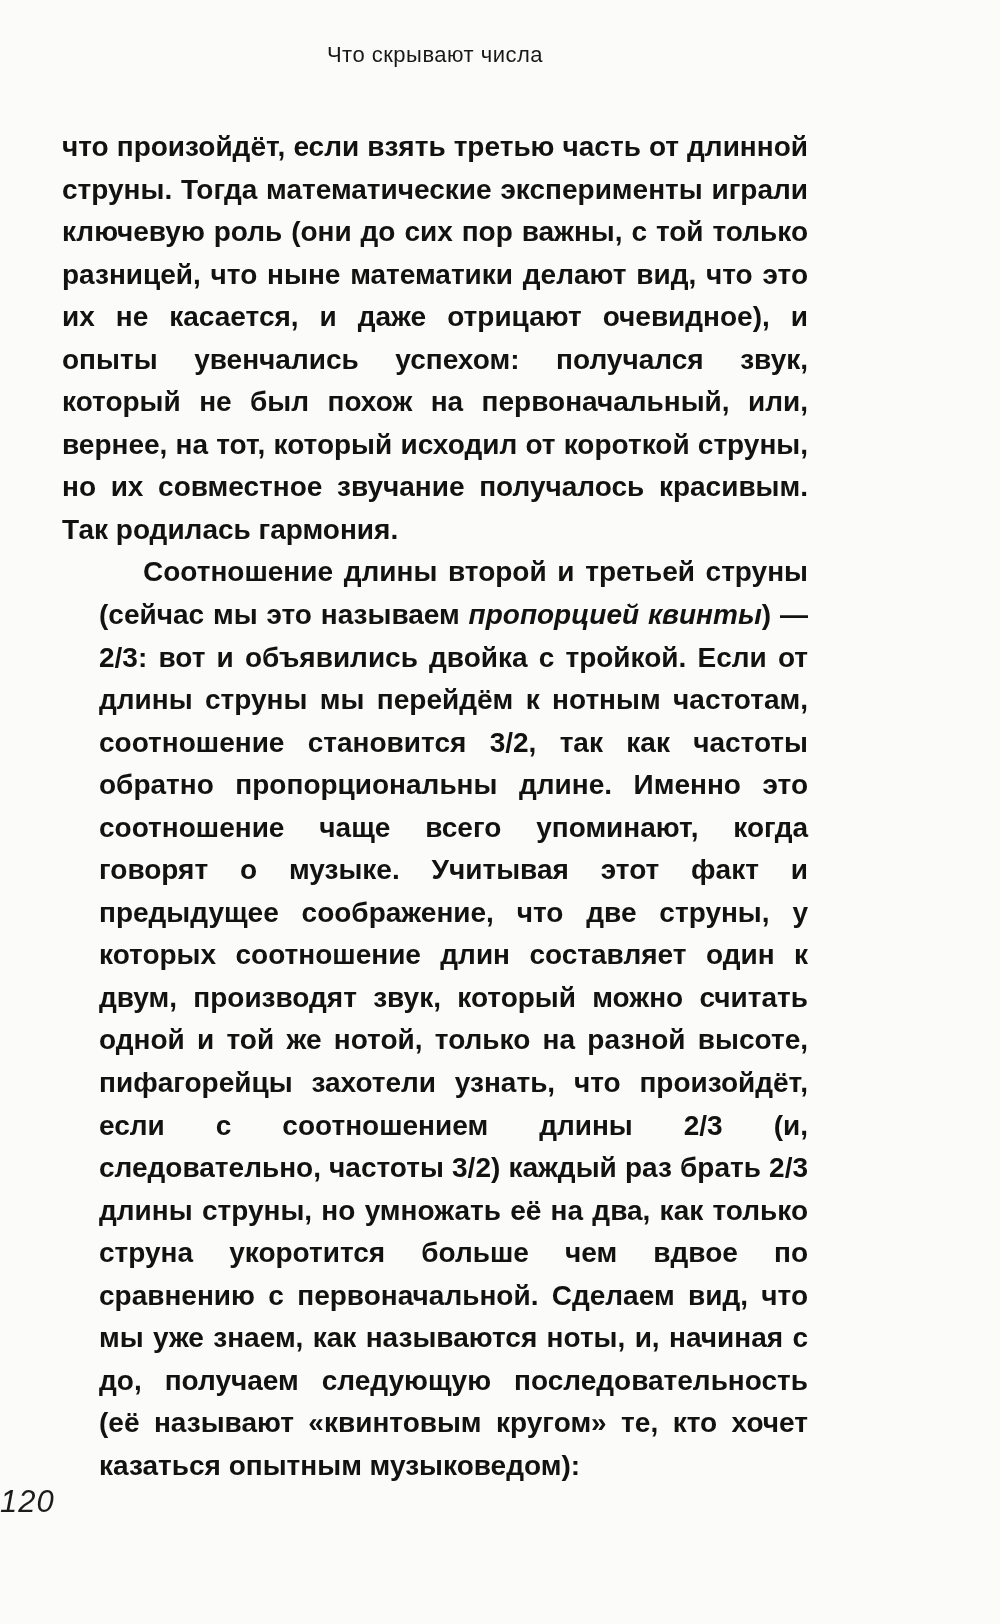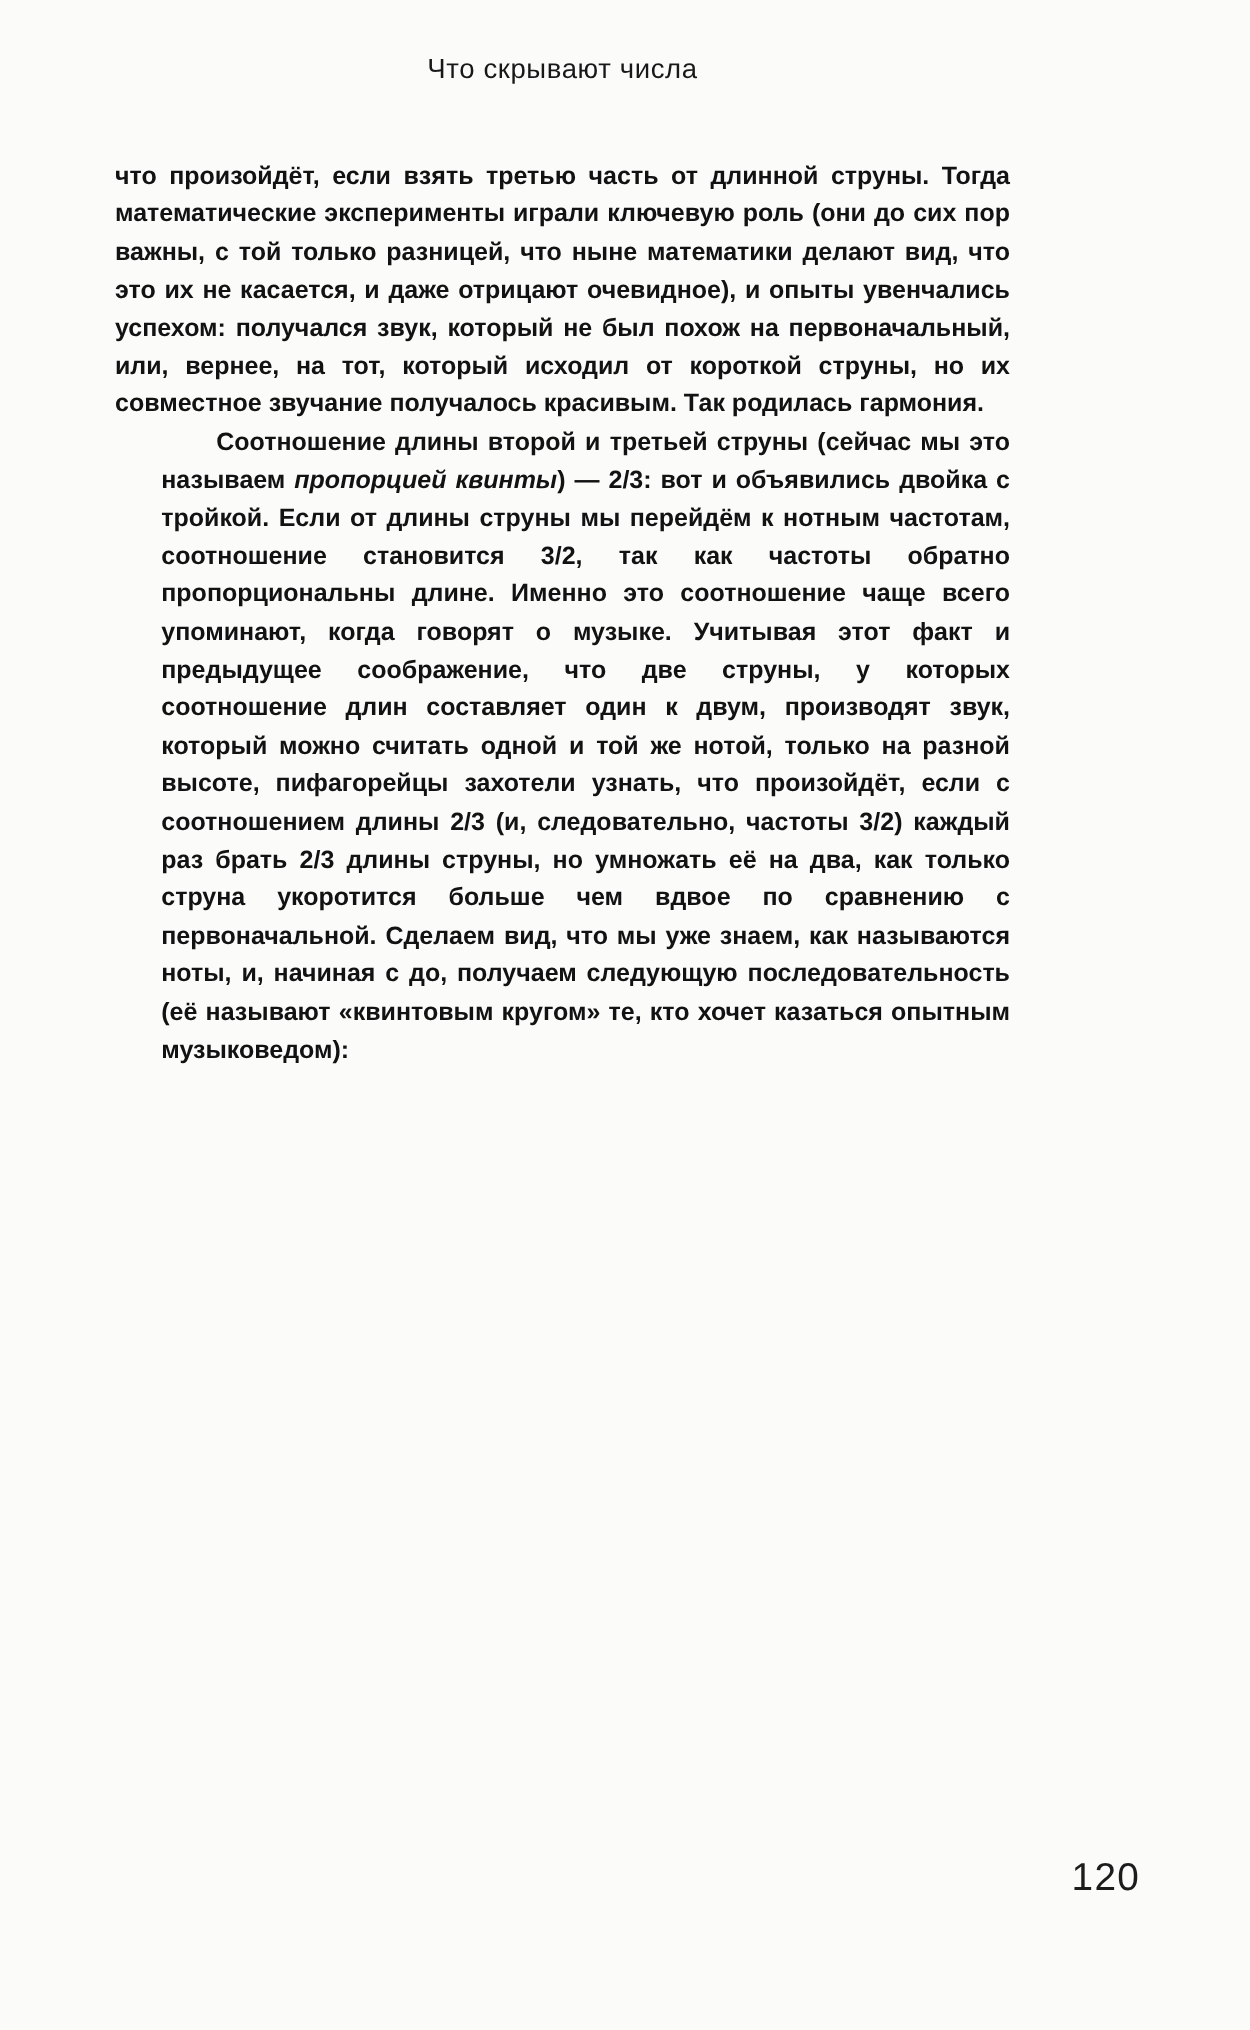--- a/index.html
+++ b/index.html
@@ -7,53 +7,54 @@
   body {
     min-height: 1624px;
     background: #fbfbf9;
     font-family: "Liberation Sans", "DejaVu Sans", sans-serif;
     color: #121212;
   }
   .page {
     position: relative;
     width: 912px;
     min-height: 1624px;
-    padding: 42px 104px 0 92px;
+    padding: 42px 104px 0 62px;
   }
   .running-header {
     text-align: center;
     font-size: 22px;
     font-weight: 400;
     letter-spacing: 0.5px;
     color: #181818;
   }
   .body-text {
     margin-top: 58px;
-    font-size: 20px;
+    font-size: 28px;
     font-weight: 700;
     line-height: 1.52;
     text-align: justify;
     color: #121212;
     hyphens: auto;
     -webkit-hyphens: auto;
   }
   .para { text-align: justify; }
   .para.indent { text-indent: 44px; margin-left: 37px; }
   .para em { font-style: italic; font-weight: 700; }
   .sequence { margin-top: 44px; }
   .page-number {
     position: absolute;
     bottom: 104px;
     left: 0;
     width: 100%;
-    text-align: right;
+    text-align: left;
     font-size: 31px;
     font-weight: 400;
     letter-spacing: 1px;
     color: #1c1c1c;
+    font-style: italic;
   }
 </style>
 </head>
 <body>
 
 <div class="page">
 
   <div class="running-header">Что скрывают числа</div>
 
   <div class="body-text">

